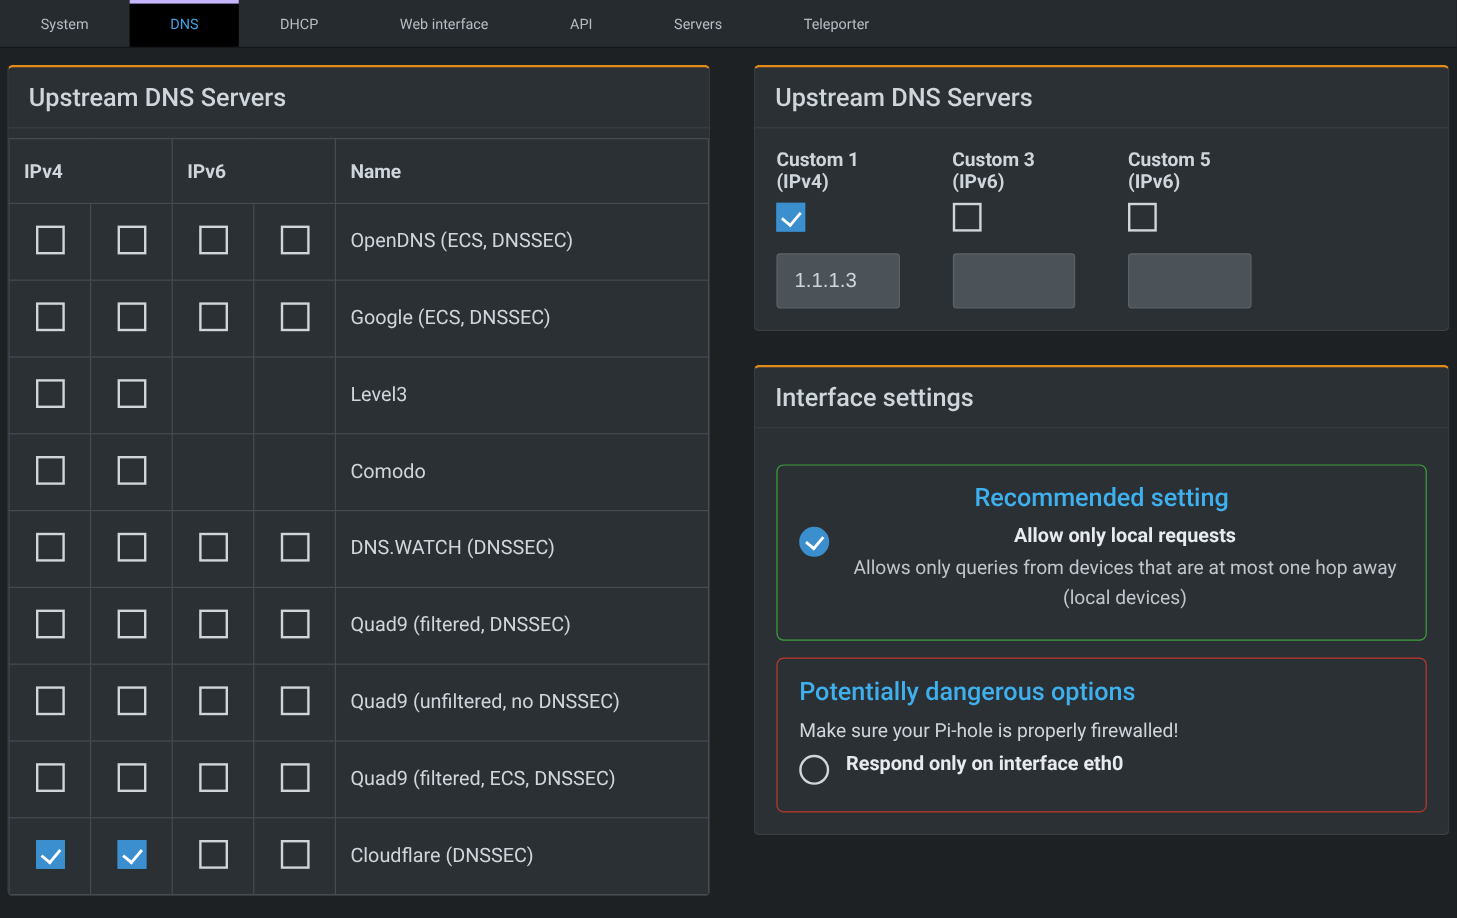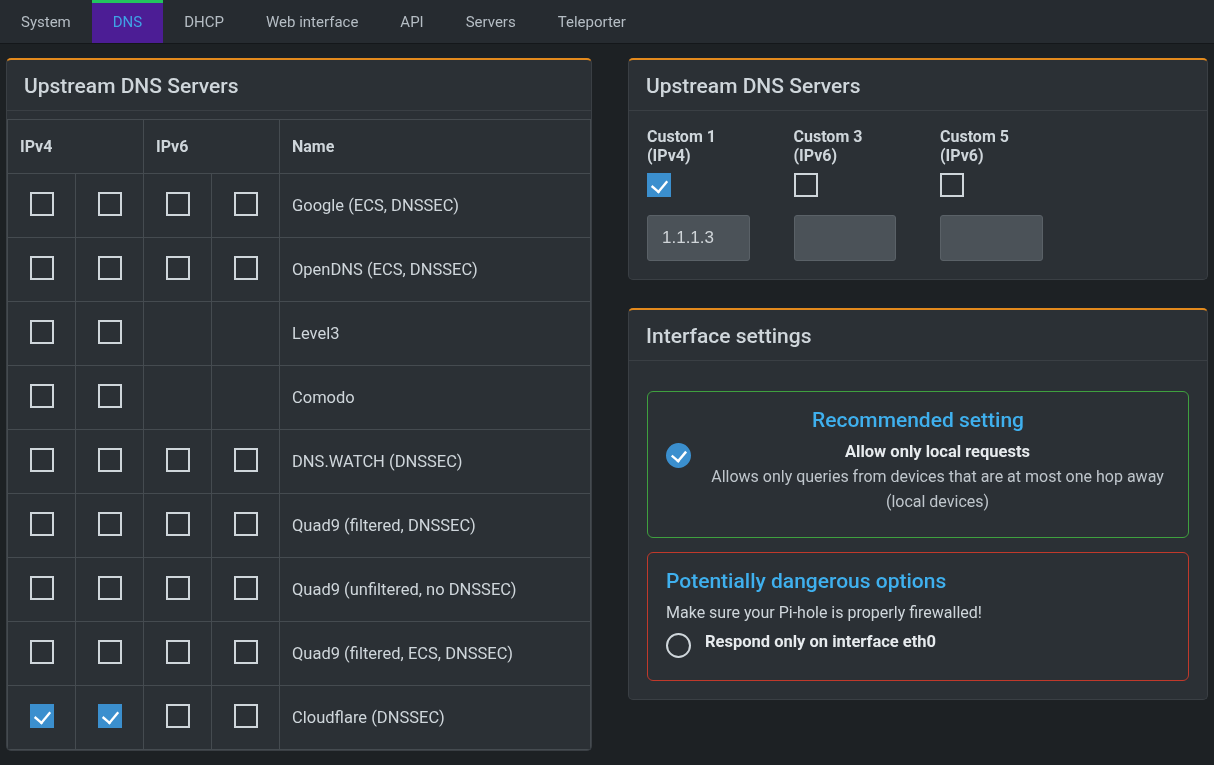--- a/index.html
+++ b/index.html
@@ -10,29 +10,29 @@
     font-size:16px;
     width:1214px;
   }
   
   .tabs{
     display:flex;
     background:#262b30;
     border-bottom:1px solid #14171a;
   }
   .tab{
-    padding:13px 21px 12px;
+    padding:13px 34px 12px;
     color:#b5bdc4;
     cursor:pointer;
-    font-size:15px;
+    font-size:12px;
   }
   .tab.active{
     color:#3fa3e6;
-    background:#4c1d95;
-    border-top:3px solid #22c55e;
+    background:#000000;
+    border-top:3px solid #c4b5fd;
     padding-top:10px;
   }
   
   .cols{
     display:flex;
     gap:36px;
     padding:6px 6px 0 6px;
   }
   .col-left{ width:586px; }
   .col-right{ width:580px; }
@@ -210,28 +210,28 @@
             <th colspan="2">IPv6</th>
             <th>Name</th>
           </tr>
         </thead>
         <tbody id="provider-rows">
             <tr>
               <td class="cb"><span class="chk"></span></td>
               <td class="cb"><span class="chk"></span></td>
               <td class="cb"><span class="chk"></span></td>
               <td class="cb"><span class="chk"></span></td>
+              <td class="nm">OpenDNS (ECS, DNSSEC)</td>
+            </tr>
+            <tr>
+              <td class="cb"><span class="chk"></span></td>
+              <td class="cb"><span class="chk"></span></td>
+              <td class="cb"><span class="chk"></span></td>
+              <td class="cb"><span class="chk"></span></td>
               <td class="nm">Google (ECS, DNSSEC)</td>
-            </tr>
-            <tr>
-              <td class="cb"><span class="chk"></span></td>
-              <td class="cb"><span class="chk"></span></td>
-              <td class="cb"><span class="chk"></span></td>
-              <td class="cb"><span class="chk"></span></td>
-              <td class="nm">OpenDNS (ECS, DNSSEC)</td>
             </tr>
             <tr>
               <td class="cb"><span class="chk"></span></td>
               <td class="cb"><span class="chk"></span></td>
               <td class="cb"></td>
               <td class="cb"></td>
               <td class="nm">Level3</td>
             </tr>
             <tr>
               <td class="cb"><span class="chk"></span></td>

